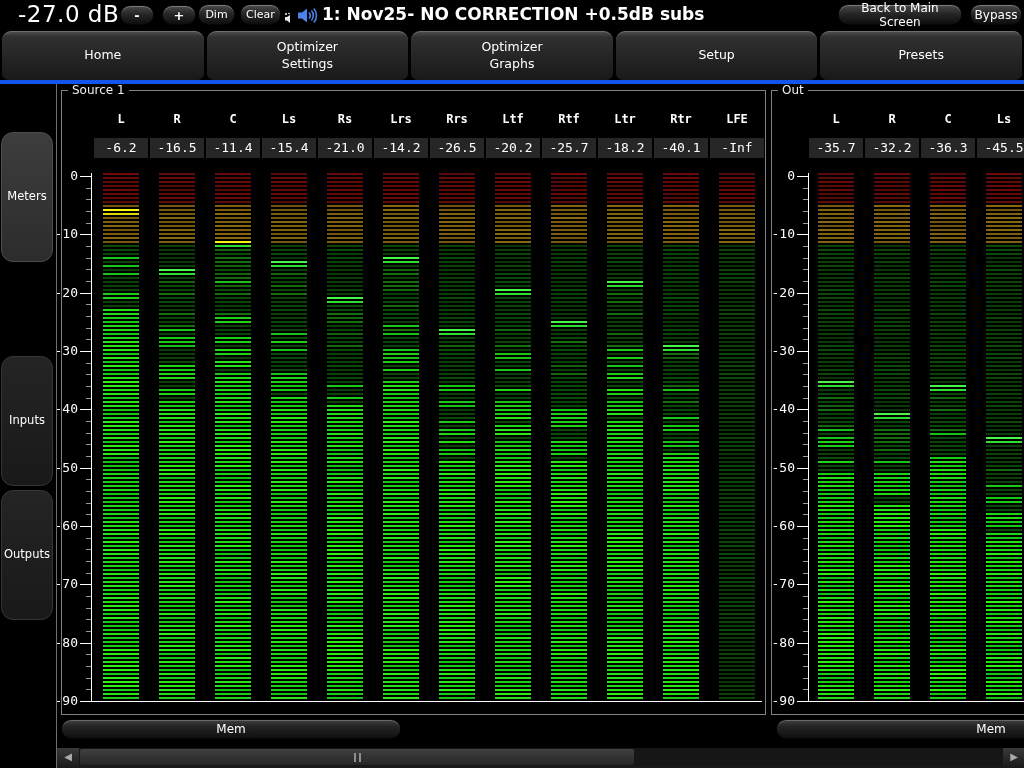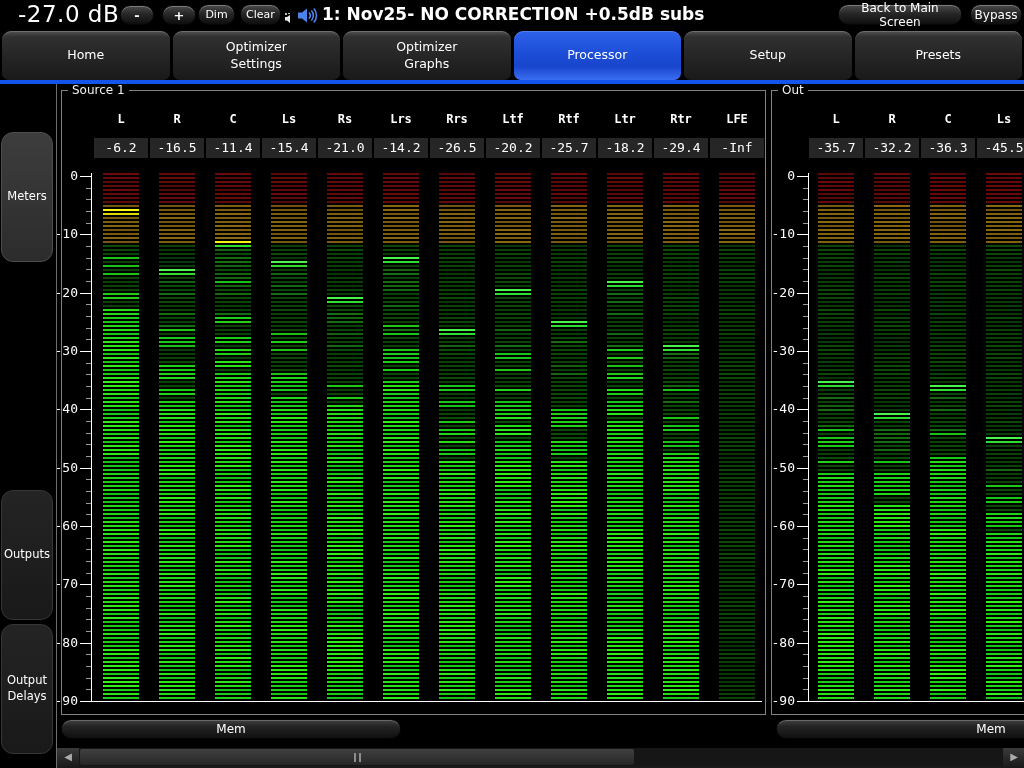--- a/index.html
+++ b/index.html
@@ -102,30 +102,29 @@
   <button class="pill" style="left:838px;top:4px;width:124px;height:21px;font-size:12px;">Back to Main Screen</button>
   <button class="pill" style="left:970px;top:4px;width:52px;height:21px;font-size:12px;">Bypass</button>
 </div>
 
 <div class="tabrow" id="tabrow">
     <div class="tab">Home</div>
     <div class="tab">Optimizer
 Settings</div>
     <div class="tab">Optimizer
 Graphs</div>
-    <div class="tab selected">Processor</div>
     <div class="tab">Setup</div>
     <div class="tab">Presets</div>
   </div>
 <div class="stripe" style="background: rgb(18, 84, 236);"></div>
 
 <div class="sidebar" id="sidebar">
     <div class="side-item selected" style="top: 4px; margin-top: 44px;">Meters</div>
+    <div class="side-item" style="top: 272px;">Inputs</div>
     <div class="side-item" style="top: 406px;">Outputs</div>
-    <div class="side-item" style="top: 540px;">Output Delays</div>
   </div>
 
 <div class="main" id="main">
   <div class="scrollbar">
     <div class="sb-arrow" style="left:0;">
         <span>◀</span>
       </div>
     <div class="sb-thumb">
       <span class="grip"></span>
       <span class="grip"></span>
@@ -1549,21 +1548,21 @@
         <div style="background: rgb(37, 222, 22);"></div>
         <div style="background: rgb(39, 226, 22);"></div>
         <div style="background: rgb(40, 228, 22);"></div>
         <div style="background: rgb(40, 227, 22);"></div>
         <div style="background: rgb(37, 221, 22);"></div>
         <div style="background: rgb(40, 228, 22);"></div>
         <div style="background: rgb(47, 240, 22);"></div>
         <div style="background: rgb(42, 231, 22);"></div>
       </div>
       <div class="ch-label" style="left: 591px; top: 21px;">Rtr</div>
-      <div class="ch-value" style="left: 592px; top: 47px; background: rgb(38, 38, 38);">-29.4</div>
+      <div class="ch-value" style="left: 592px; top: 47px; background: rgb(38, 38, 38);">-40.1</div>
       <div class="meter-col" style="left: 601px; top: 82px;">
         <div style="background: rgb(103, 9, 9);"></div>
         <div style="background: rgb(107, 9, 9);"></div>
         <div style="background: rgb(97, 9, 9);"></div>
         <div style="background: rgb(92, 9, 9);"></div>
         <div style="background: rgb(102, 9, 9);"></div>
         <div style="background: rgb(90, 9, 9);"></div>
         <div style="background: rgb(91, 9, 9);"></div>
         <div style="background: rgb(107, 9, 9);"></div>
         <div style="background: rgb(134, 101, 16);"></div>

